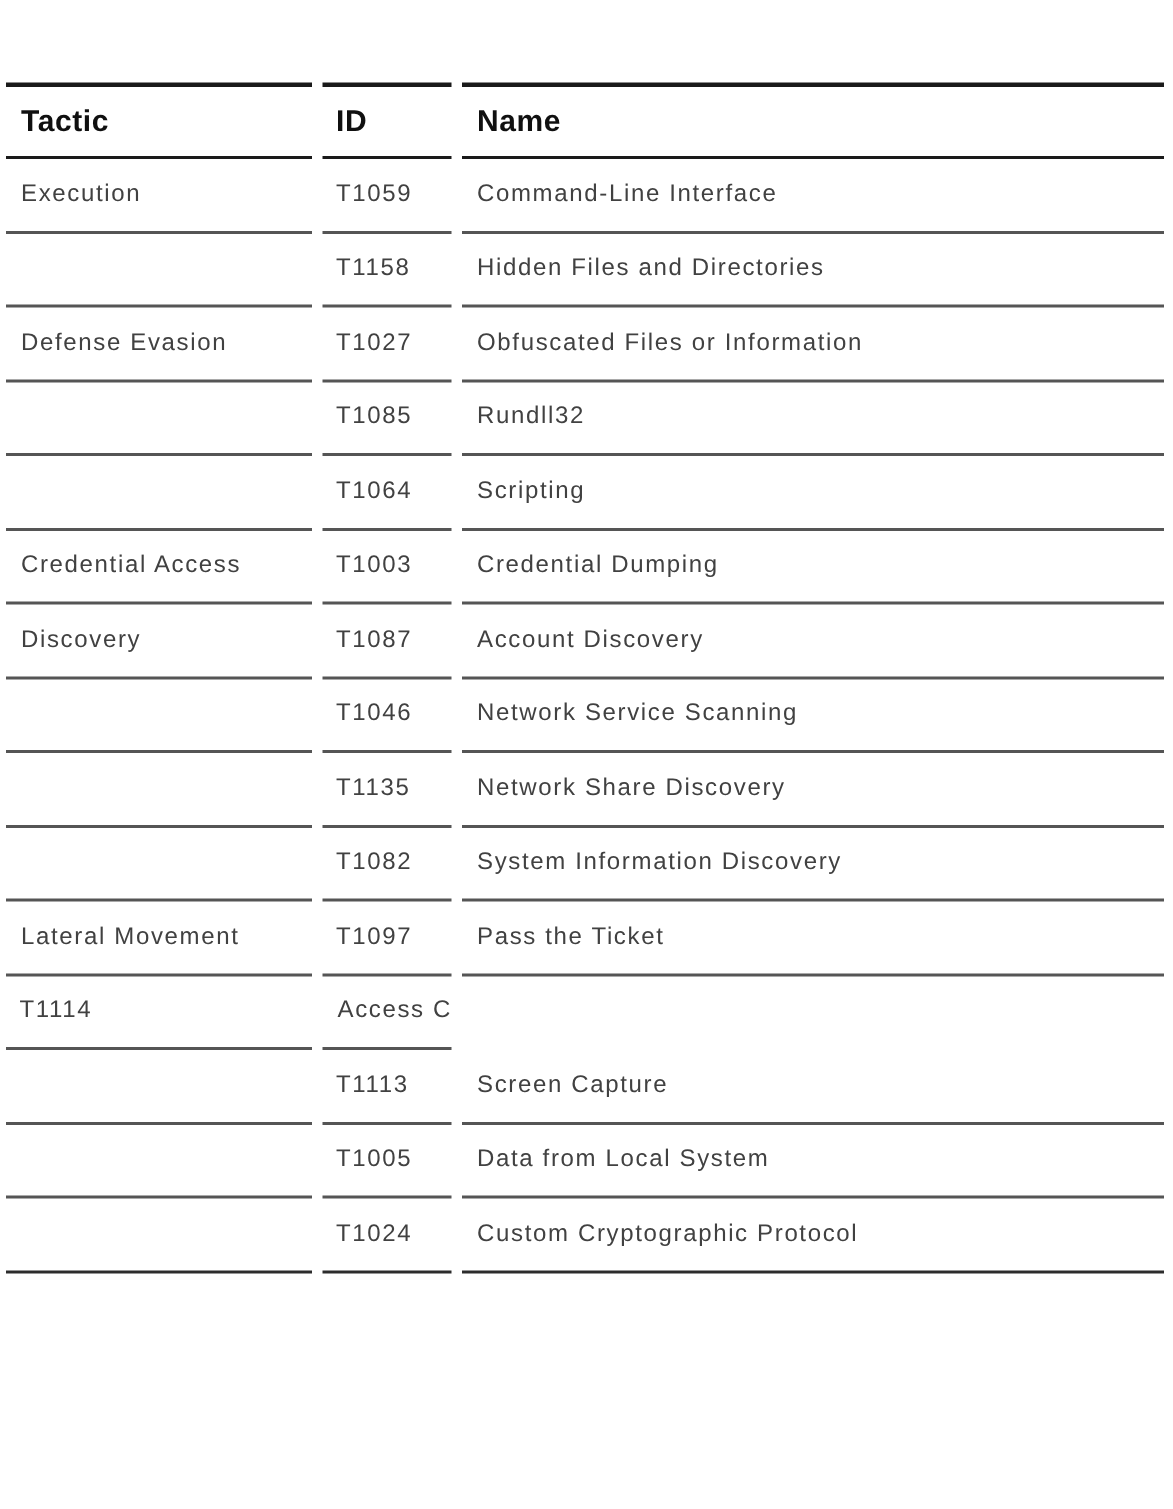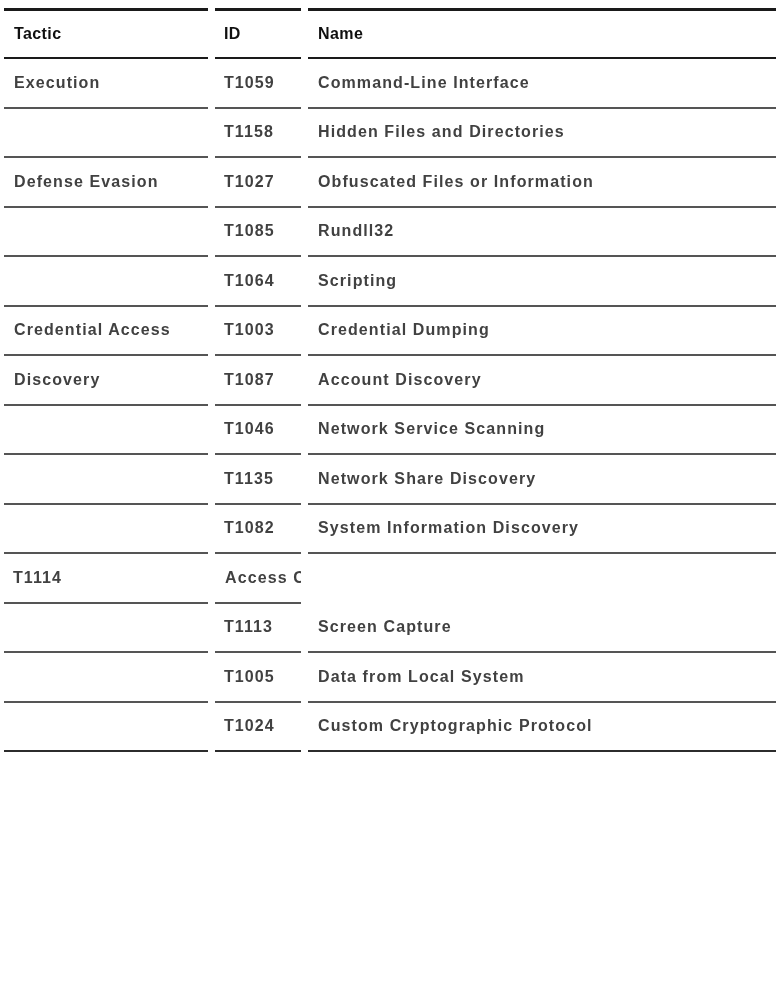--- a/index.html
+++ b/index.html
@@ -28,28 +28,29 @@
     box-sizing: border-box;
     padding-left: 10px;
     white-space: nowrap;
     overflow: hidden;
   }
   .thead .cell {
     height: 51px;
     border-top: 3px solid var(--rule-dark);
     border-bottom: 2px solid var(--rule-dark);
     font-weight: 700;
-    font-size: 16px;
+    font-size: 20px;
     letter-spacing: 0.4px;
     color: var(--header-text);
+    margin-top: 47px;
   }
   .trow .cell {
     height: 49.5px;
     border-bottom: 2px solid var(--rule-light);
-    font-weight: 700;
+    font-weight: 400;
     font-size: 16px;
     letter-spacing: 1.1px;
     color: var(--body-text);
   }
   .trow:last-child .cell {
     border-bottom: 2px solid var(--rule-bottom);
   }
   .cell-id { padding-left: 9px; }
 </style>
 </head>
@@ -117,20 +118,25 @@
     <div class="cell cell-id">T1135</div>
     <div class="cell cell-name">Network Share Discovery</div>
   </div>
 
   <div class="trow">
     <div class="cell cell-tactic"></div>
     <div class="cell cell-id">T1082</div>
     <div class="cell cell-name">System Information Discovery</div>
   </div>
 
+  <div class="trow">
+    <div class="cell cell-tactic">Lateral Movement</div>
+    <div class="cell cell-id">T1097</div>
+    <div class="cell cell-name">Pass the Ticket</div>
+  </div>
 
   <div class="trow">
     <div class="cell cell-id">T1114</div>
     <div class="cell cell-name">Access Collection</div>
   </div>
 
   <div class="trow">
     <div class="cell cell-tactic"></div>
     <div class="cell cell-id">T1113</div>
     <div class="cell cell-name">Screen Capture</div>

